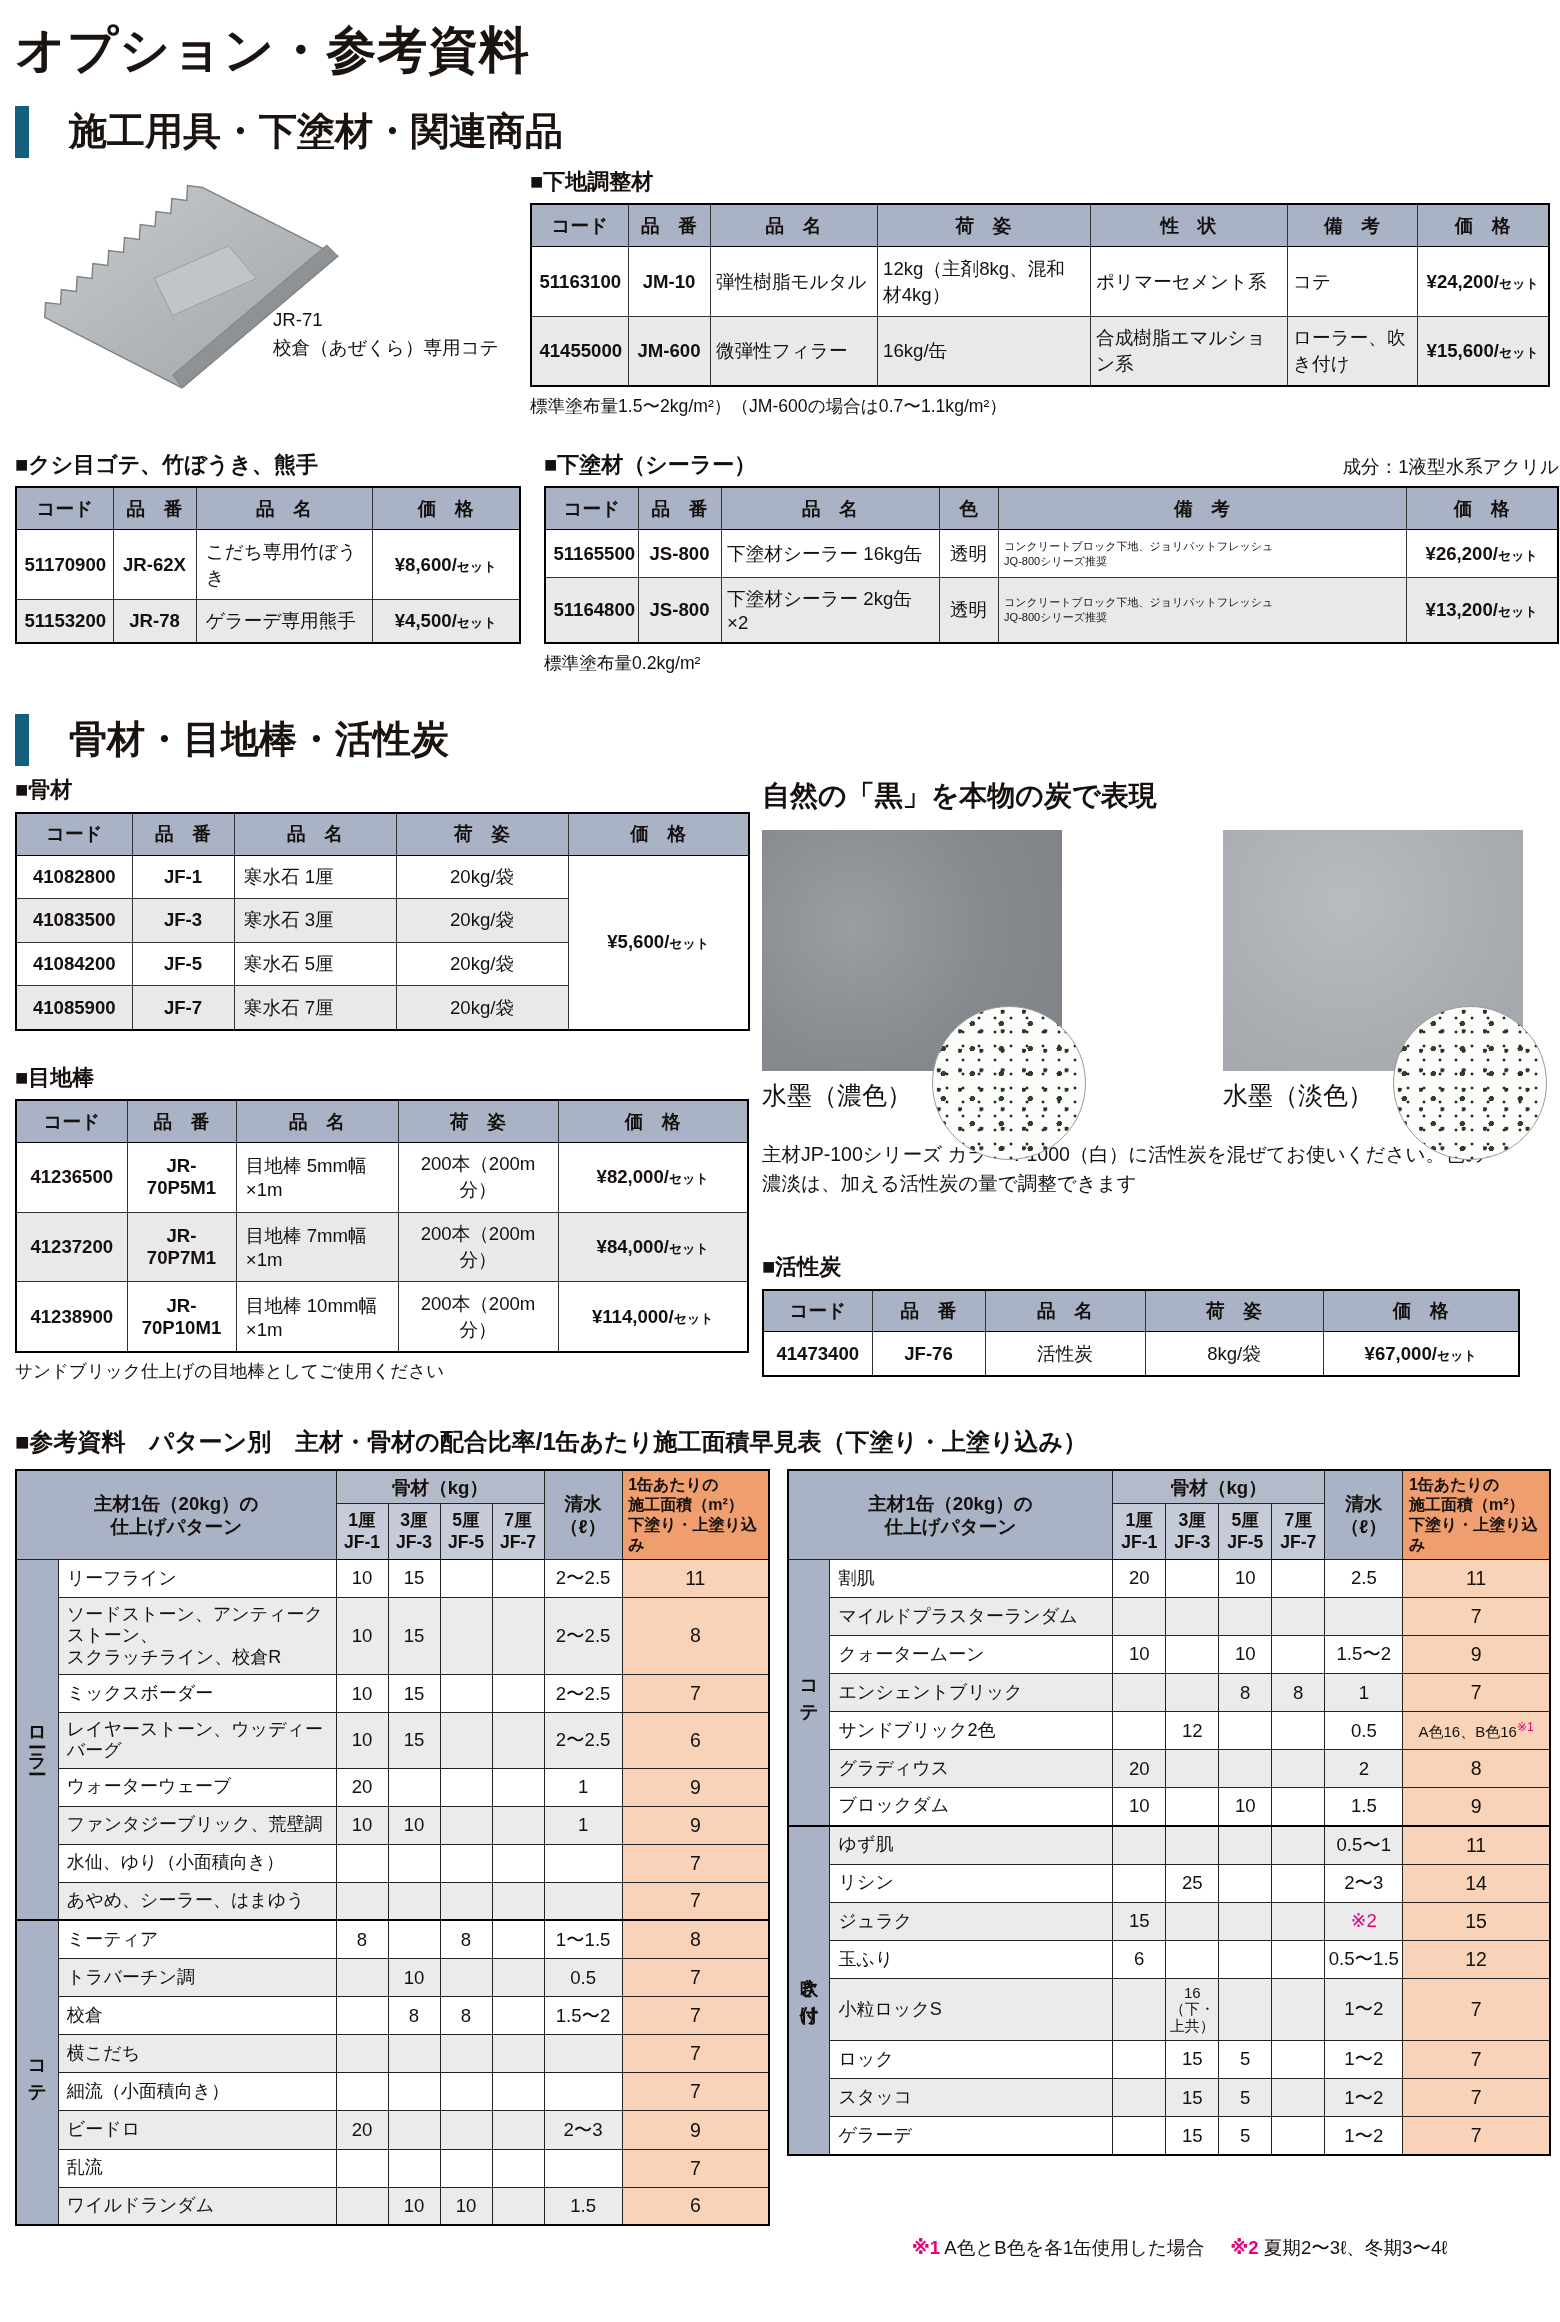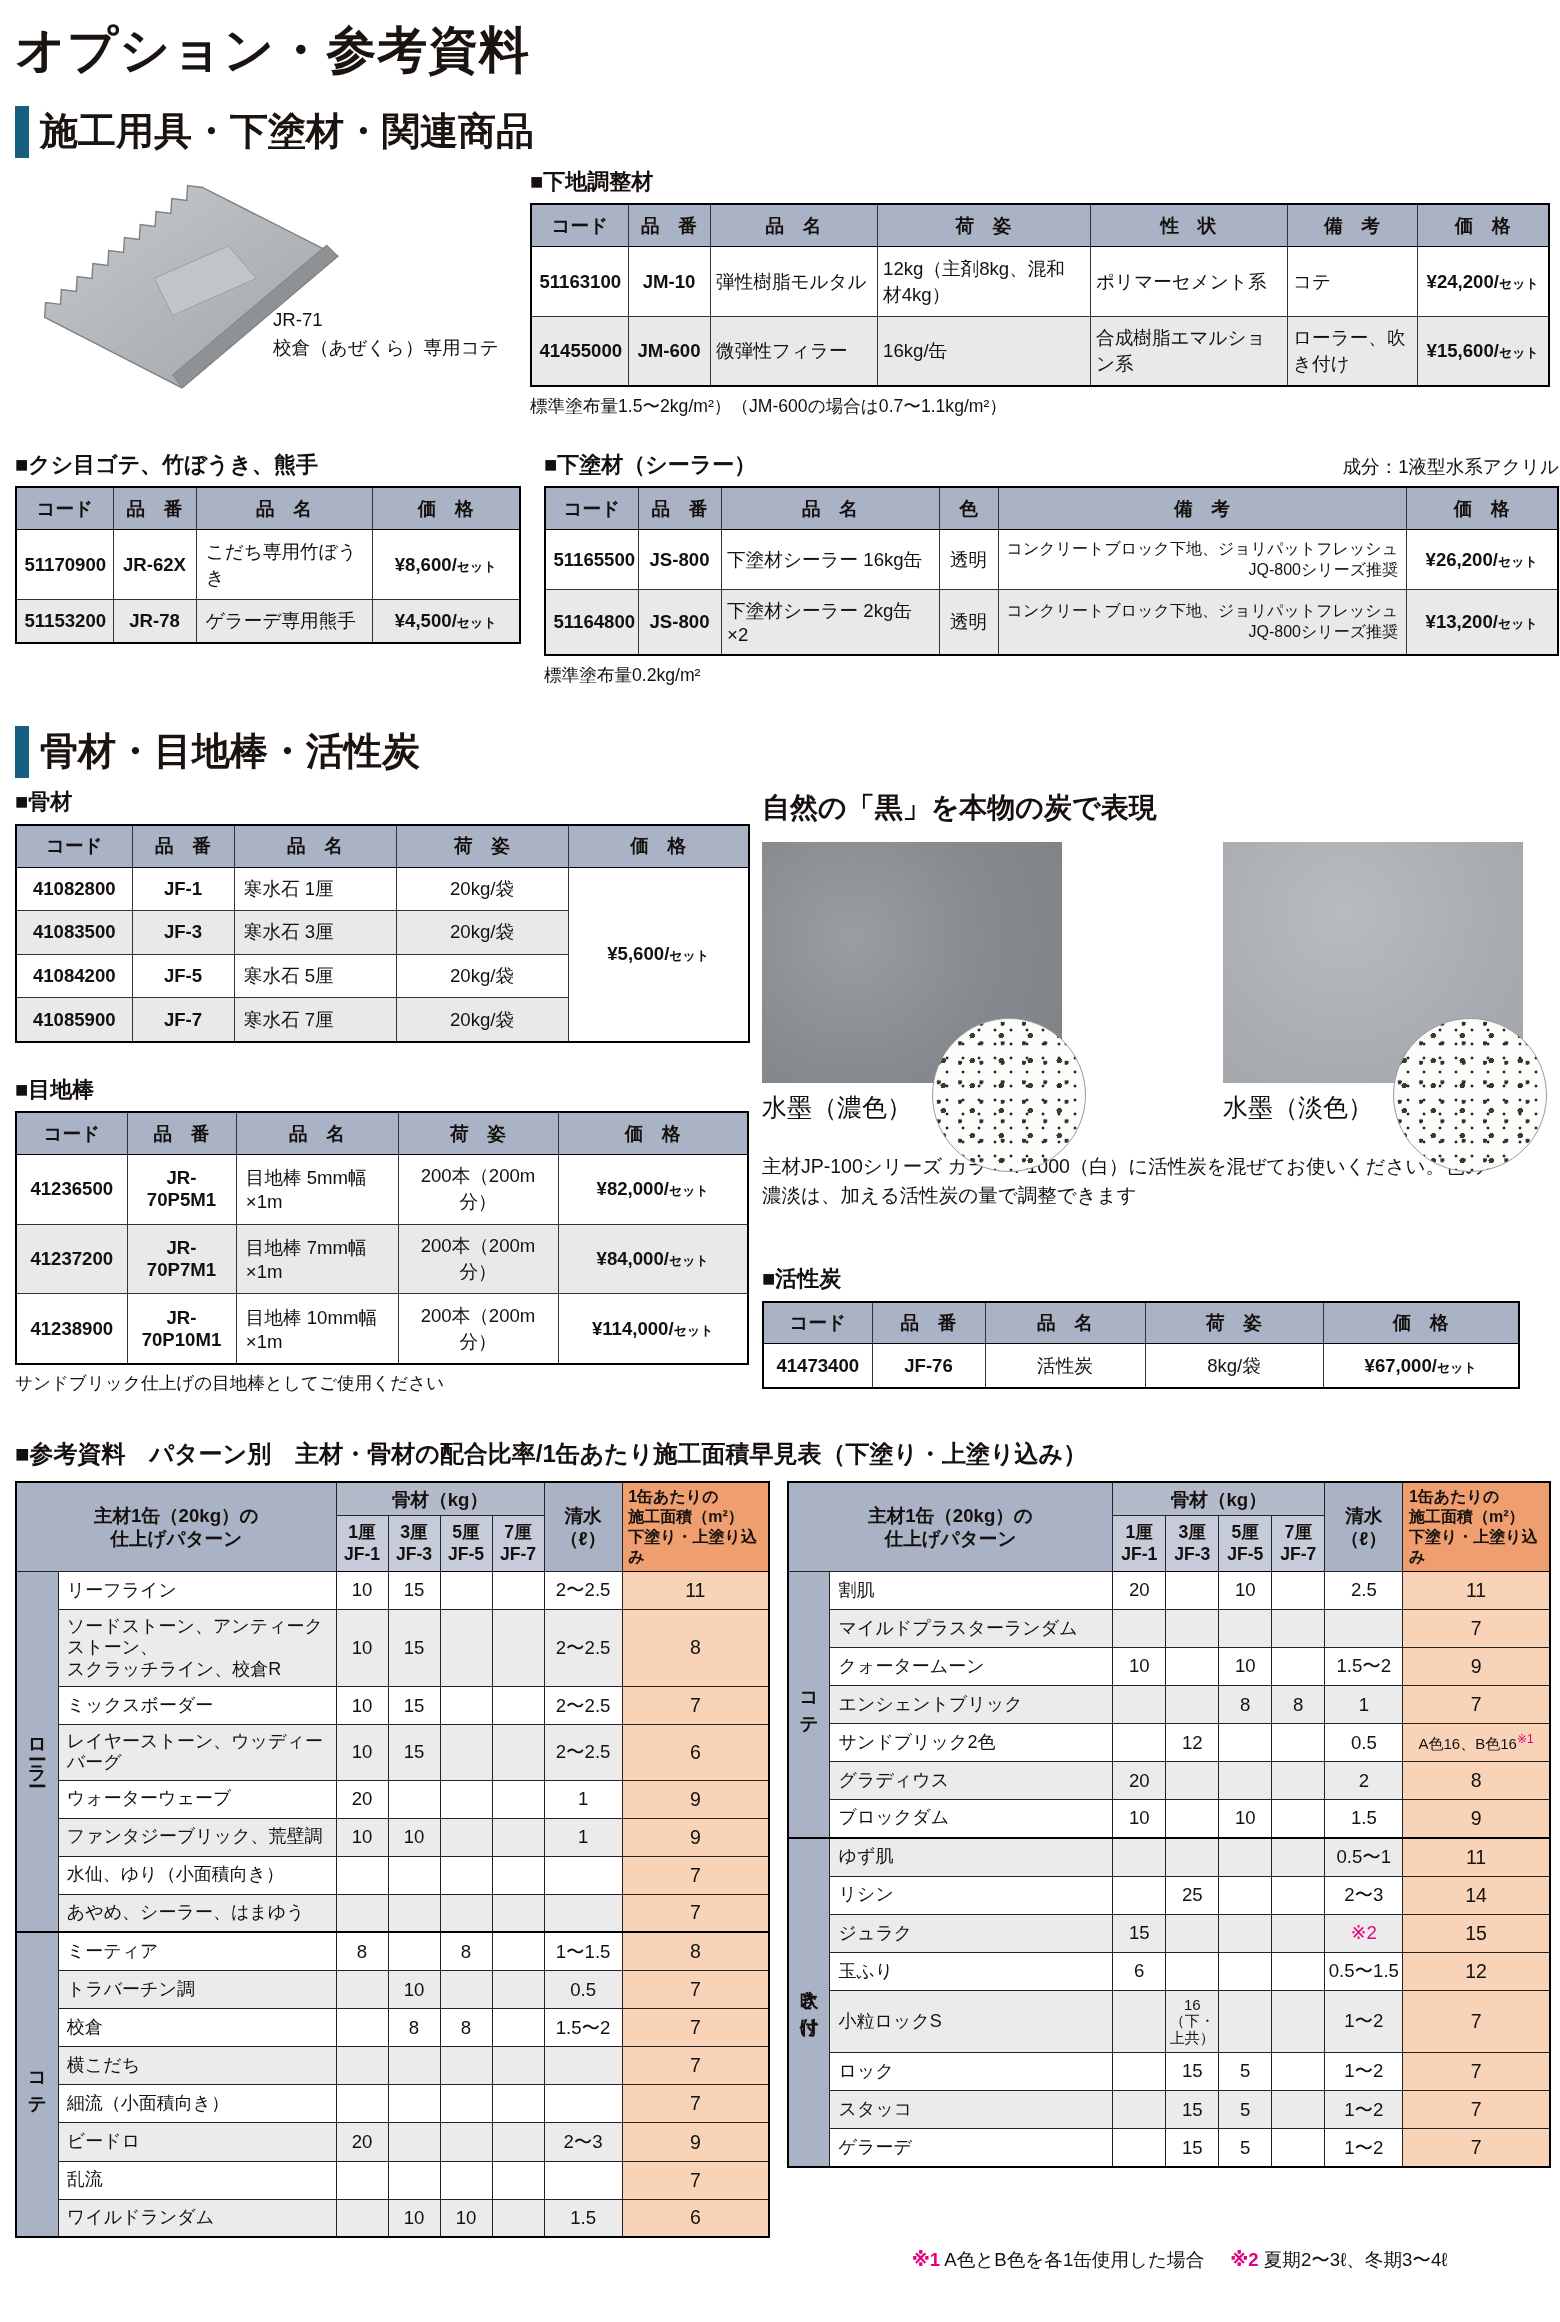--- a/index.html
+++ b/index.html
@@ -2,40 +2,40 @@
 <html style="font-size:15px"><head>
 <meta charset="utf-8">
 <style>
   * { margin:0; padding:0; box-sizing:border-box; }
   body { width:1560px; height:2323px; overflow:hidden; background:#fff; color:#15100d;
          font-family:"Liberation Sans","DejaVu Sans",sans-serif; font-size:18.6px; }
   .page { padding:13px 15px 0 15px; position:relative; }
 
   
   .h1 { font-size:50px; font-weight:bold; letter-spacing:0.9px; margin:3.7px 0 22px 0; color:#1a1310; }
-  .h2 { display:flex; margin:0 0 9.3px 0; }
+  .h2 { display:flex; margin:0 0 9.3px 0;gap:29px; }
   .h2 .bar { width:14px; height:52px; background:#16607f; margin-right:11px; flex:0 0 auto; }
   .h2 .h2t { font-size:38px; font-weight:bold; color:#1a1310; }
   .blabel { font-size:22px; font-weight:bold; margin:0 0 6.5px 0; }
   .refhead { font-size:24px; font-weight:bold; margin:43px 0 11px 0; }
 
   
   table { border-collapse:collapse; table-layout:fixed; }
   .ptable { border:2.8px solid #000; }
   .ptable th, .ptable td { border:0.9px solid #333; padding:8.3px 7.4px; text-align:center; font-size:18.6px; }
   .ptable thead th { background:#a9b3c5; font-weight:bold; border-bottom:1.9px solid #000; padding:7.4px 3.7px; }
   .ptable tbody tr:nth-child(even) td { background:#e9e9e9; }
   .ptable td:nth-child(1), .ptable td:nth-child(2) { font-weight:bold; }
   .price { font-weight:bold; font-size:22px; background:#fff; white-space:nowrap; }
   .unit { font-size:13px; font-weight:bold; }
   .t-shitaji td:nth-child(3), .t-shitaji td:nth-child(4), .t-shitaji td:nth-child(5), .t-shitaji td:nth-child(6)
     { text-align:left; padding-left:5.6px; }
   .t-sealer td:nth-child(3), .t-sealer td:nth-child(5) { text-align:left; padding-left:5.6px; }
   .t-kushime td:nth-child(3), .t-kotsuzai td:nth-child(3), .t-mejibo td:nth-child(3) { text-align:left; padding-left:9.3px; }
-  .t-sealer td:nth-child(5) { font-size:16px;text-align:right; }
+  .t-sealer td:nth-child(5) { font-size:11px; }
   .subnote { font-size:17.6px; margin-top:6.5px; }
 
   
   .row { display:flex; align-items:flex-start; }
   .row1 { margin-top:5.6px; }
   .trowelblock { width:515px; flex:0 0 auto; position:relative; height:232px; }
   .trowelcap { position:absolute; left:258px; top:139px; font-size:18.6px; line-height:1.5; }
   .row2 { margin-top:32px; }
   .sealerhead { display:flex; justify-content:space-between; align-items:flex-end; margin-bottom:6.5px; }
   .seibun { font-size:18.6px; }

